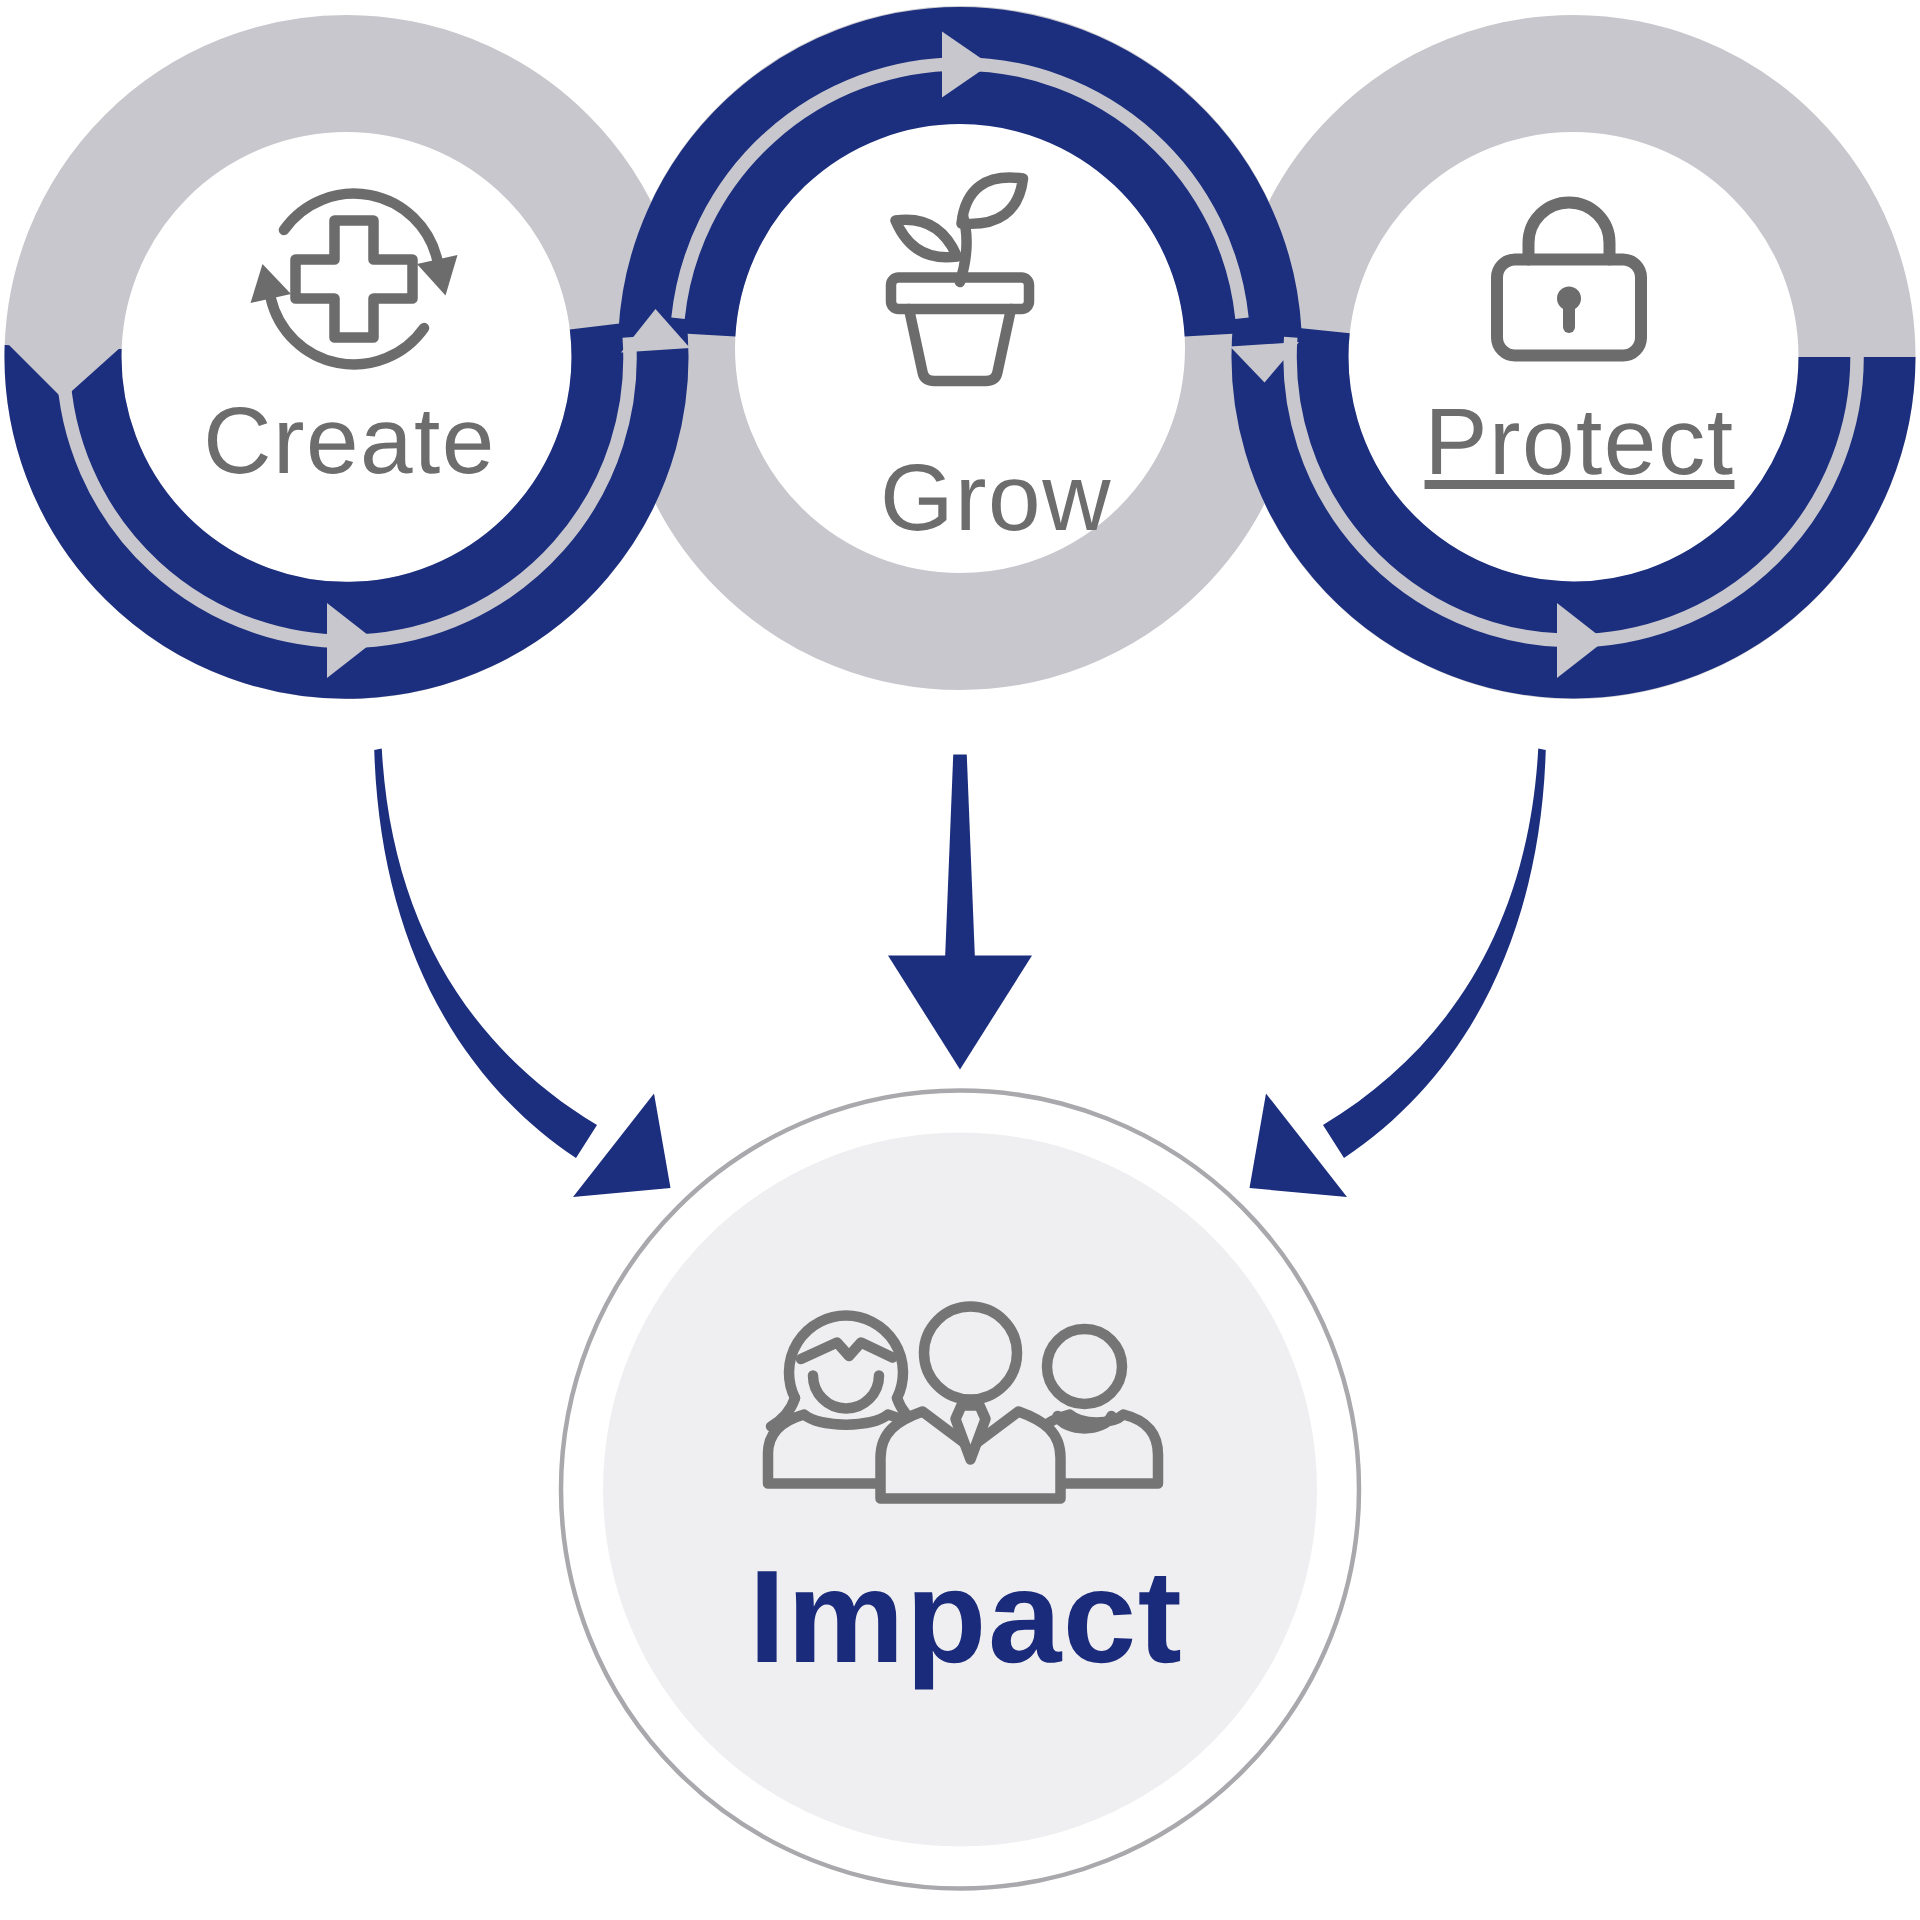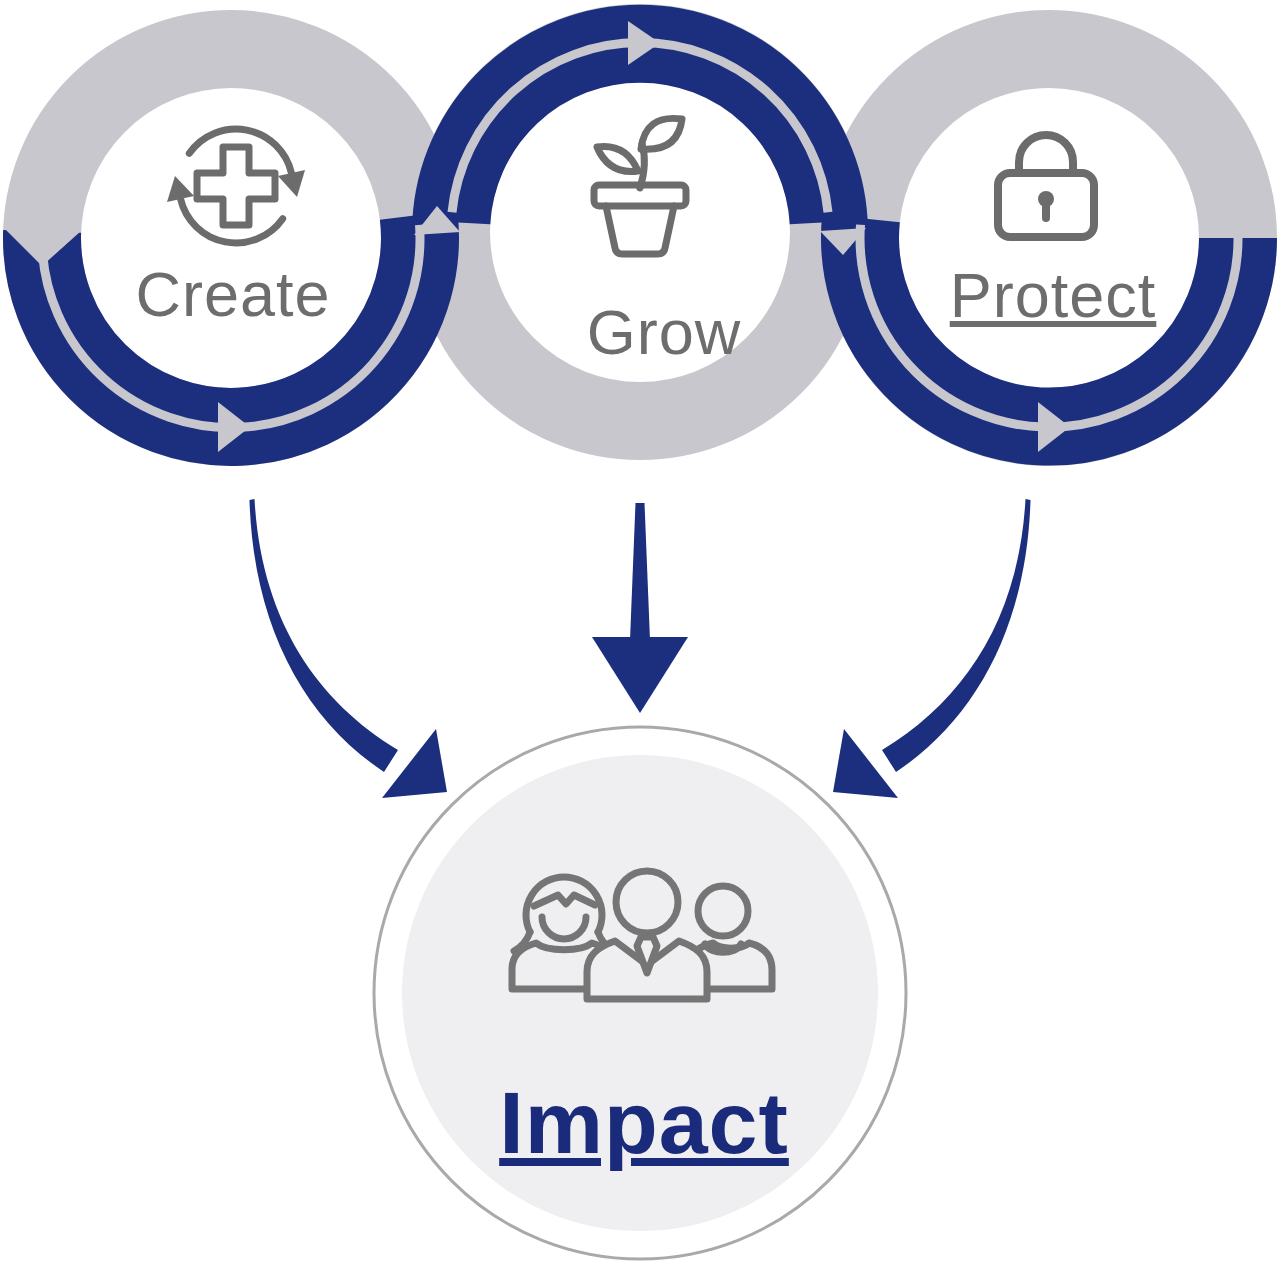--- a/index.html
+++ b/index.html
@@ -126,14 +126,14 @@
         <circle class="people-front" cx="647" cy="902" r="31"></circle>
         <path class="people-front" d="M 587 999 L 587 972 C 587 955 598 947 615 941 L 647 965 L 679 941 C 696 947 707 955 707 972 L 707 999 Z"></path>
         <path class="people-front" d="M 641 937 L 653 937 L 657 946 L 647 973 L 637 946 Z"></path>
       </g>
     </g>
   </svg>
 
   <div class="stage-label" style="left:233px;top:294px;">Create</div>
   <div class="stage-label" style="left:664px;top:296px;margin-top:36px;">Grow</div>
   <div class="stage-label" style="left:1053px;top:295px;text-decoration:underline;">Protect</div>
-  <div class="impact-label" style="left:644px;top:1123px;text-decoration:underline;">Impact</div>
+  <div class="impact-label" style="left:644px;top:1078px;">Impact</div>
 </div>
 
 </body></html>

